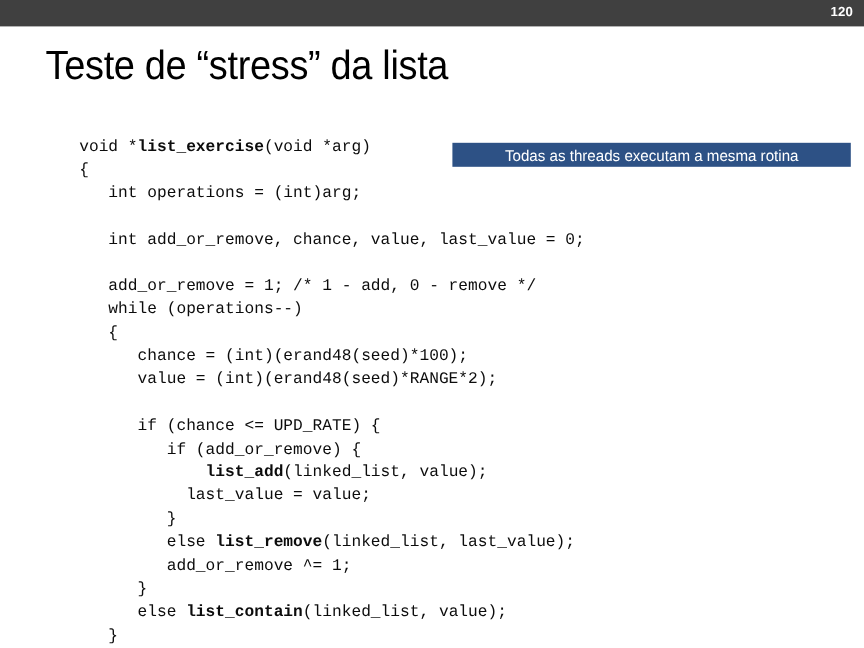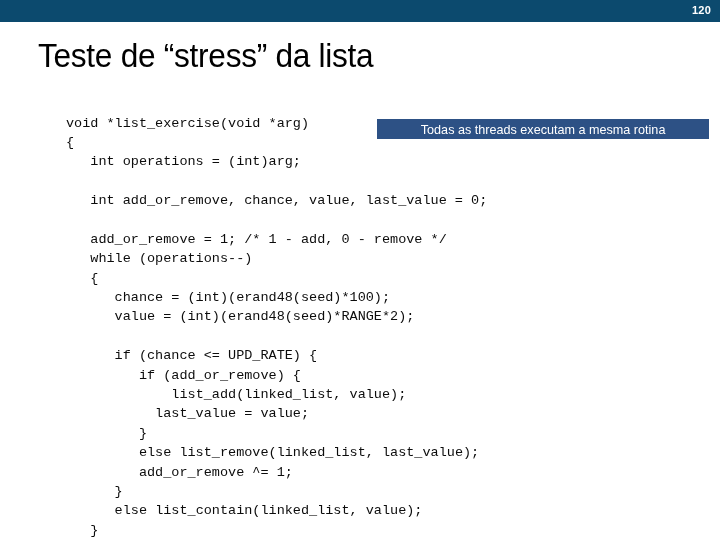--- a/index.html
+++ b/index.html
@@ -23,21 +23,21 @@
     overflow: hidden;
   }
 
   
   #header-bar {
     position: absolute;
     left: 0;
     top: 0;
     width: 720px;
     height: 22px;
-    background: #0c4a6e;
+    background: #404040;
   }
   #page-number {
     position: absolute;
     right: 9px;
     top: 4px;
     color: #ffffff;
     font-family: "Liberation Sans", sans-serif;
     font-size: 11px;
     font-weight: bold;
     letter-spacing: 0.2px;
@@ -70,21 +70,21 @@
     color: #0c0c0c;
     white-space: pre;
     letter-spacing: 0px;
   }
   #code-block .ln {
     display: block;
     height: 19.4px;
     white-space: pre;
   }
   #code-block .bold {
-    font-weight: normal;
+    font-weight: bold;
   }
 
   
   #callout-box {
     position: absolute;
     left: 377px;
     top: 119px;
     width: 332px;
     height: 20px;
     background: #2d5185;

